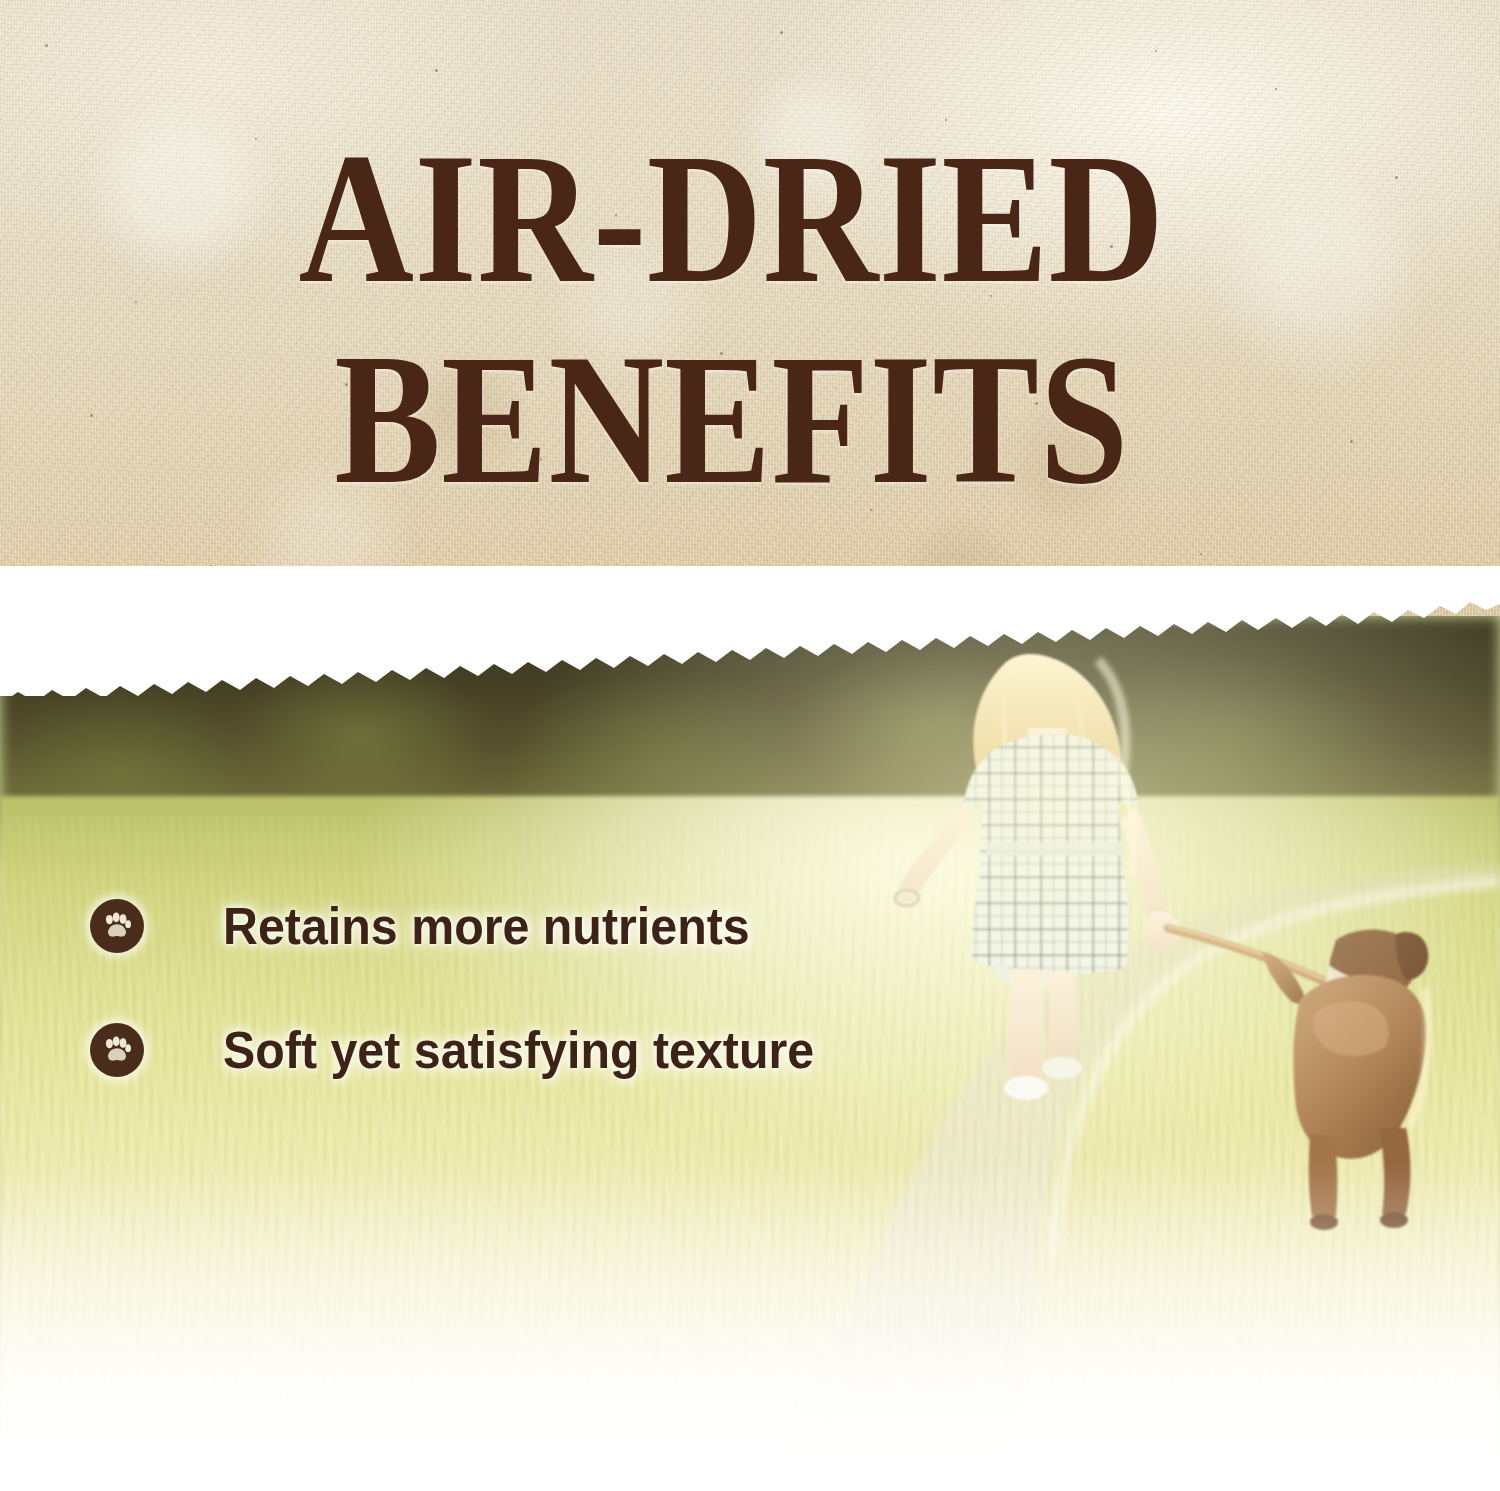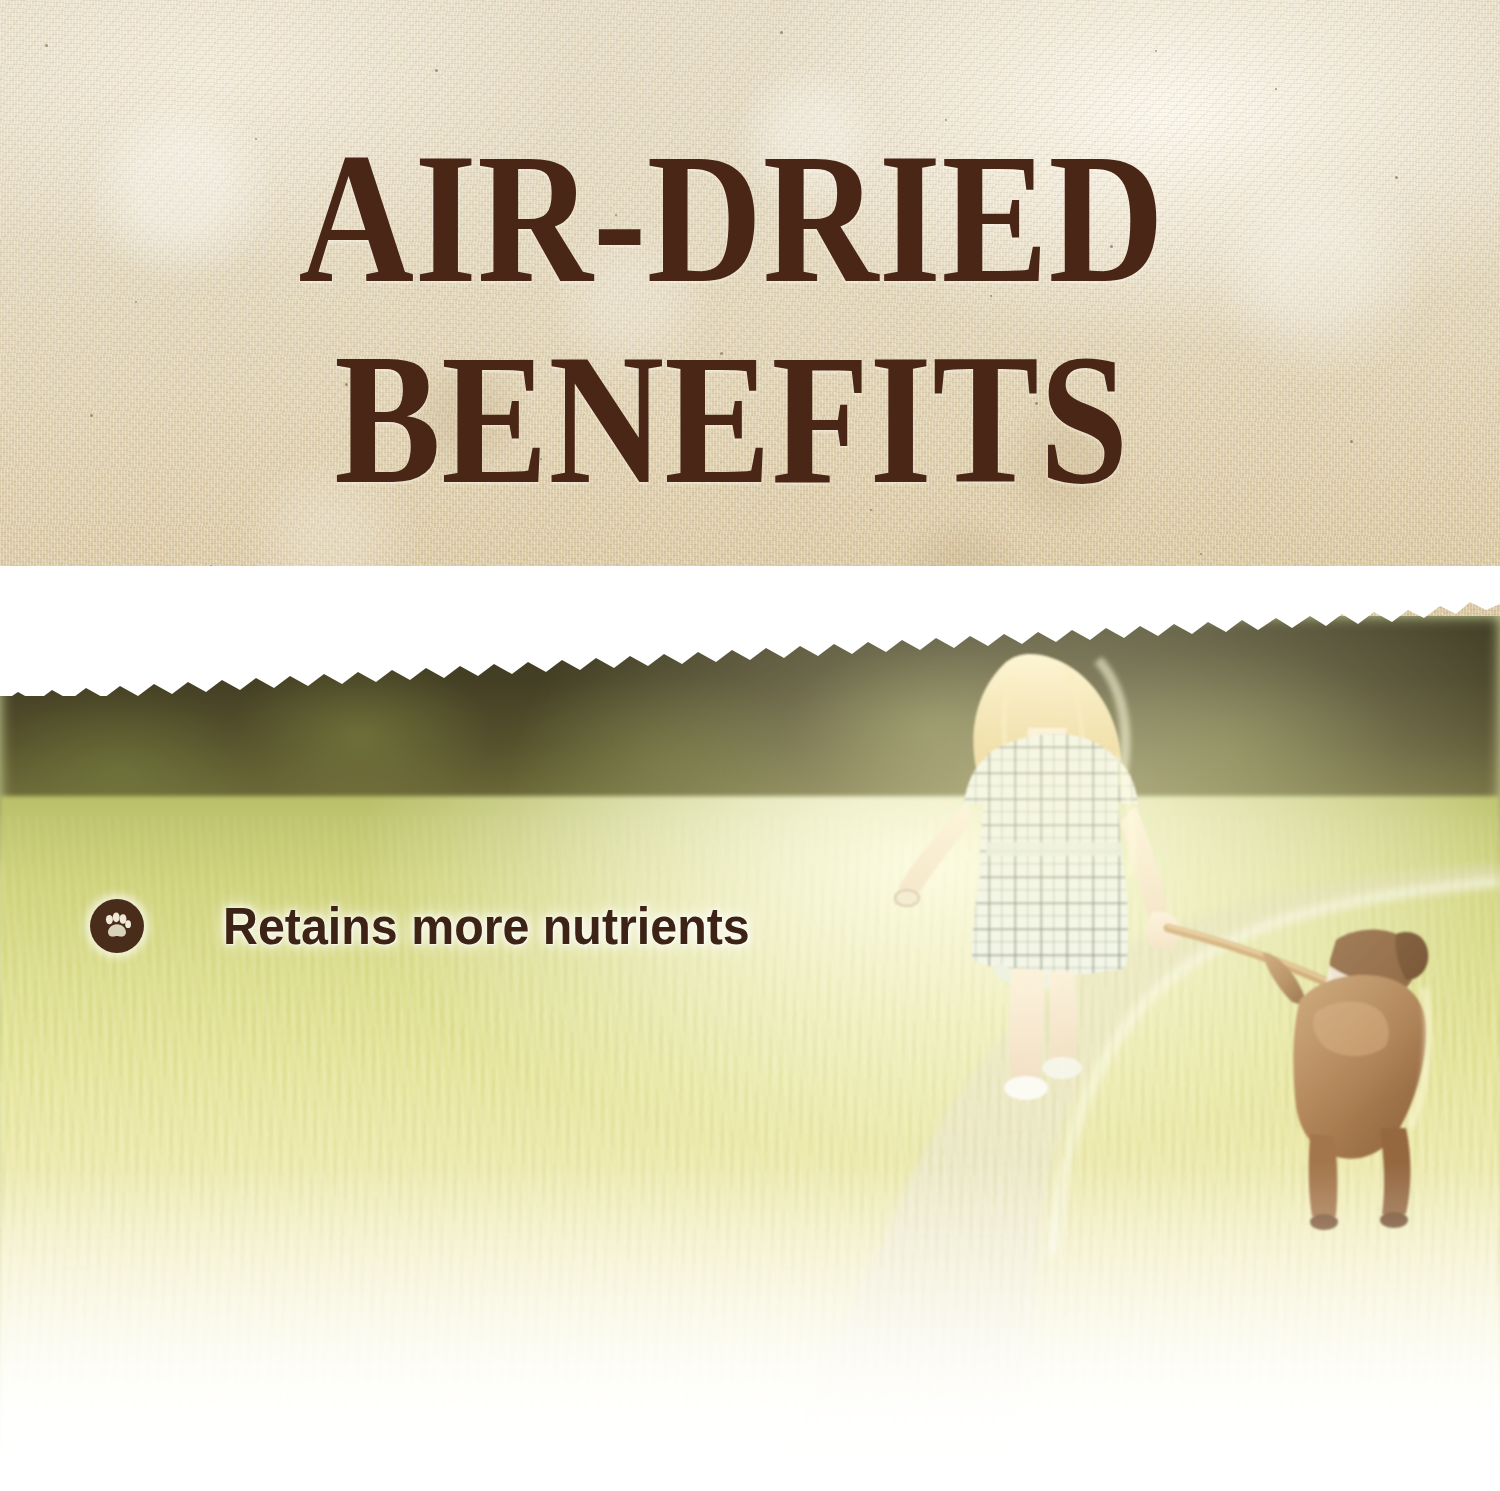--- a/index.html
+++ b/index.html
@@ -380,16 +380,28 @@
           <ellipse cx="16.2" cy="8.3" rx="3.4" ry="4.9" fill="#efe9d6"></ellipse>
           <ellipse cx="23.0" cy="10.0" rx="3.4" ry="4.7" fill="#efe9d6"></ellipse>
           <ellipse cx="28.1" cy="15.2" rx="2.9" ry="3.9" fill="#efe9d6"></ellipse>
           <path d="M17 15.2c5.2 0 9 4.2 9 8.1 0 3.3-2.8 4.9-5.6 4.2-1.3-.3-2-.6-3.4-.6s-2.1.3-3.4.6c-2.8.7-5.6-.9-5.6-4.2 0-3.9 3.8-8.1 9-8.1z" fill="#d9d2bb"></path>
         </svg>
       </span>
       <span class="bullet-text">Retains more nutrients</span>
     </div>
 
 
+    <div class="bullet-row">
+      <span class="paw-badge">
+        <svg width="34" height="34" viewBox="0 0 34 34" aria-hidden="true">
+          <ellipse cx="9.4" cy="10.6" rx="3.5" ry="4.7" fill="#efe9d6"></ellipse>
+          <ellipse cx="16.2" cy="8.3" rx="3.4" ry="4.9" fill="#efe9d6"></ellipse>
+          <ellipse cx="23.0" cy="10.0" rx="3.4" ry="4.7" fill="#efe9d6"></ellipse>
+          <ellipse cx="28.1" cy="15.2" rx="2.9" ry="3.9" fill="#efe9d6"></ellipse>
+          <path d="M17 15.2c5.2 0 9 4.2 9 8.1 0 3.3-2.8 4.9-5.6 4.2-1.3-.3-2-.6-3.4-.6s-2.1.3-3.4.6c-2.8.7-5.6-.9-5.6-4.2 0-3.9 3.8-8.1 9-8.1z" fill="#d9d2bb"></path>
+        </svg>
+      </span>
+      <span class="bullet-text">Soft yet satisfying texture</span>
+    </div>
 
   </div>
 
 </div>
 
 </body></html>

